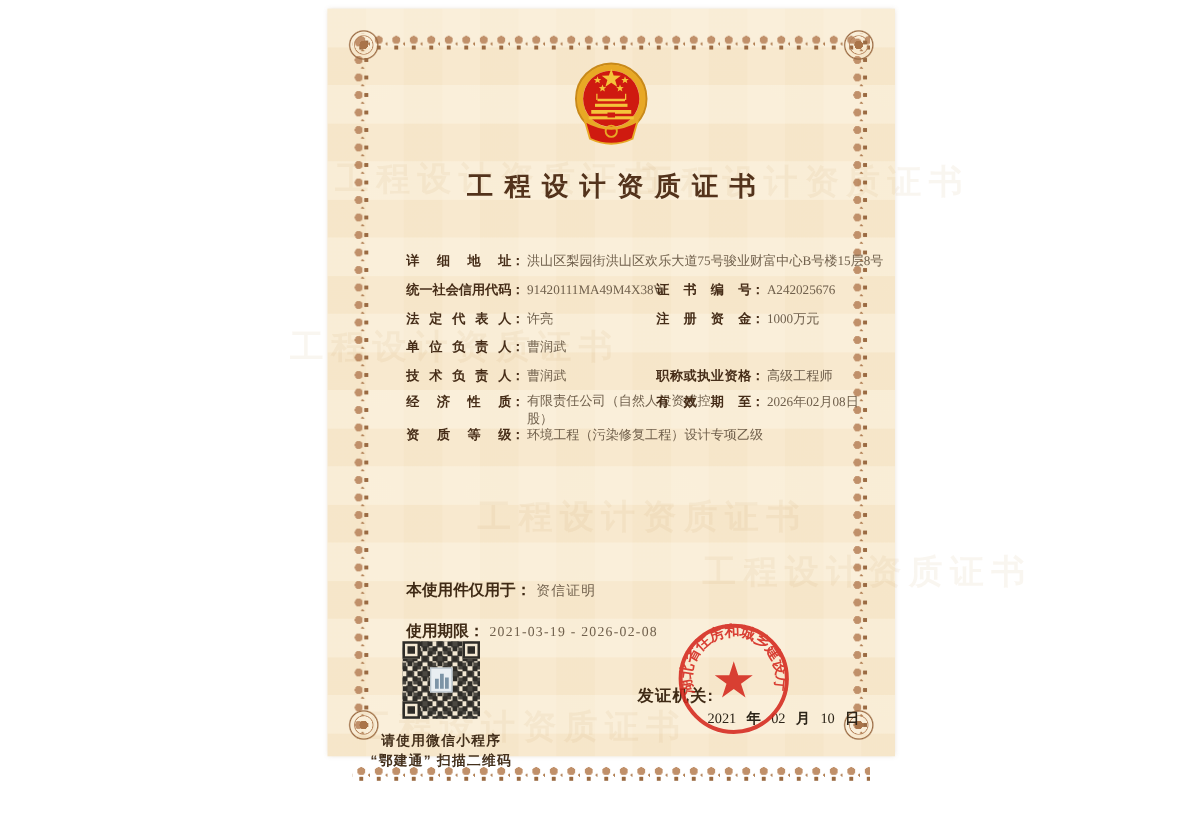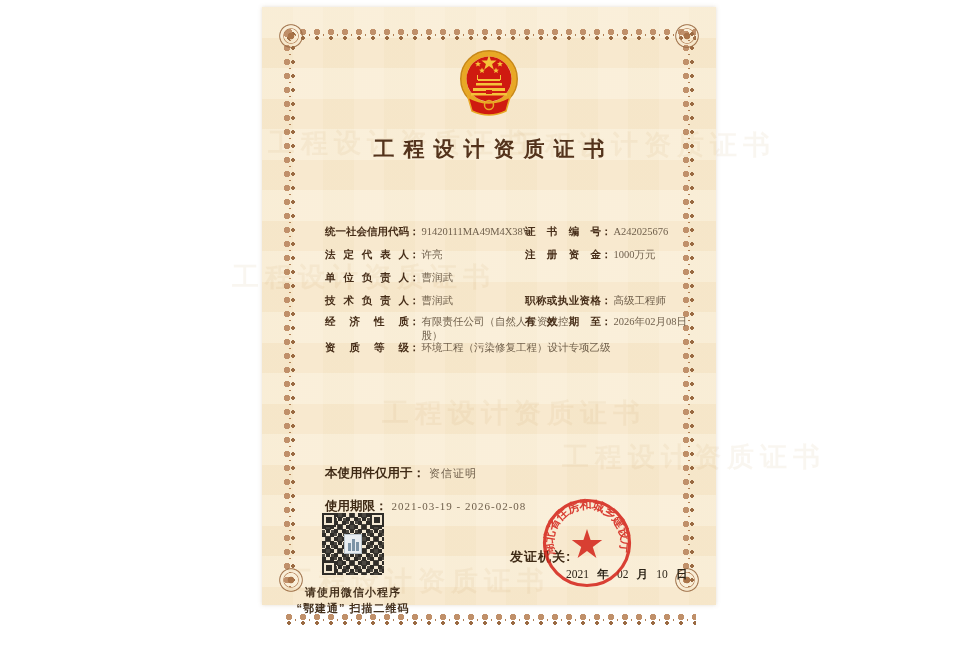--- a/index.html
+++ b/index.html
@@ -160,20 +160,23 @@
         <rect x="15" y="39" width="32" height="3" fill="#f5c33a"></rect>
         <rect x="13" y="44" width="36" height="2.5" fill="#f5c33a"></rect>
         <rect x="28" y="41" width="6" height="4" fill="#cf1a10"></rect>
         <rect x="19" y="26" width="1" height="5" fill="#f5c33a"></rect>
         <rect x="42" y="26" width="1" height="5" fill="#f5c33a"></rect>
       </svg>
     </div>
 
     <h1 class="title">工程设计资质证书</h1>
 
+    <div class="row" style="top:195px;">
+      <span class="lbl">详细地址</span><span class="colon">：</span><span class="val">洪山区梨园街洪山区欢乐大道75号骏业财富中心B号楼15层8号</span>
+    </div>
     <div class="row" style="top:218px;">
       <span class="lbl">统一社会信用代码</span><span class="colon">：</span><span class="val">91420111MA49M4X38W</span>
     </div>
     <div class="row col-r" style="top:218px;">
       <span class="lbl">证书编号</span><span class="colon">：</span><span class="val">A242025676</span>
     </div>
     <div class="row" style="top:241px;">
       <span class="lbl">法定代表人</span><span class="colon">：</span><span class="val">许亮</span>
     </div>
     <div class="row col-r" style="top:241px;">

